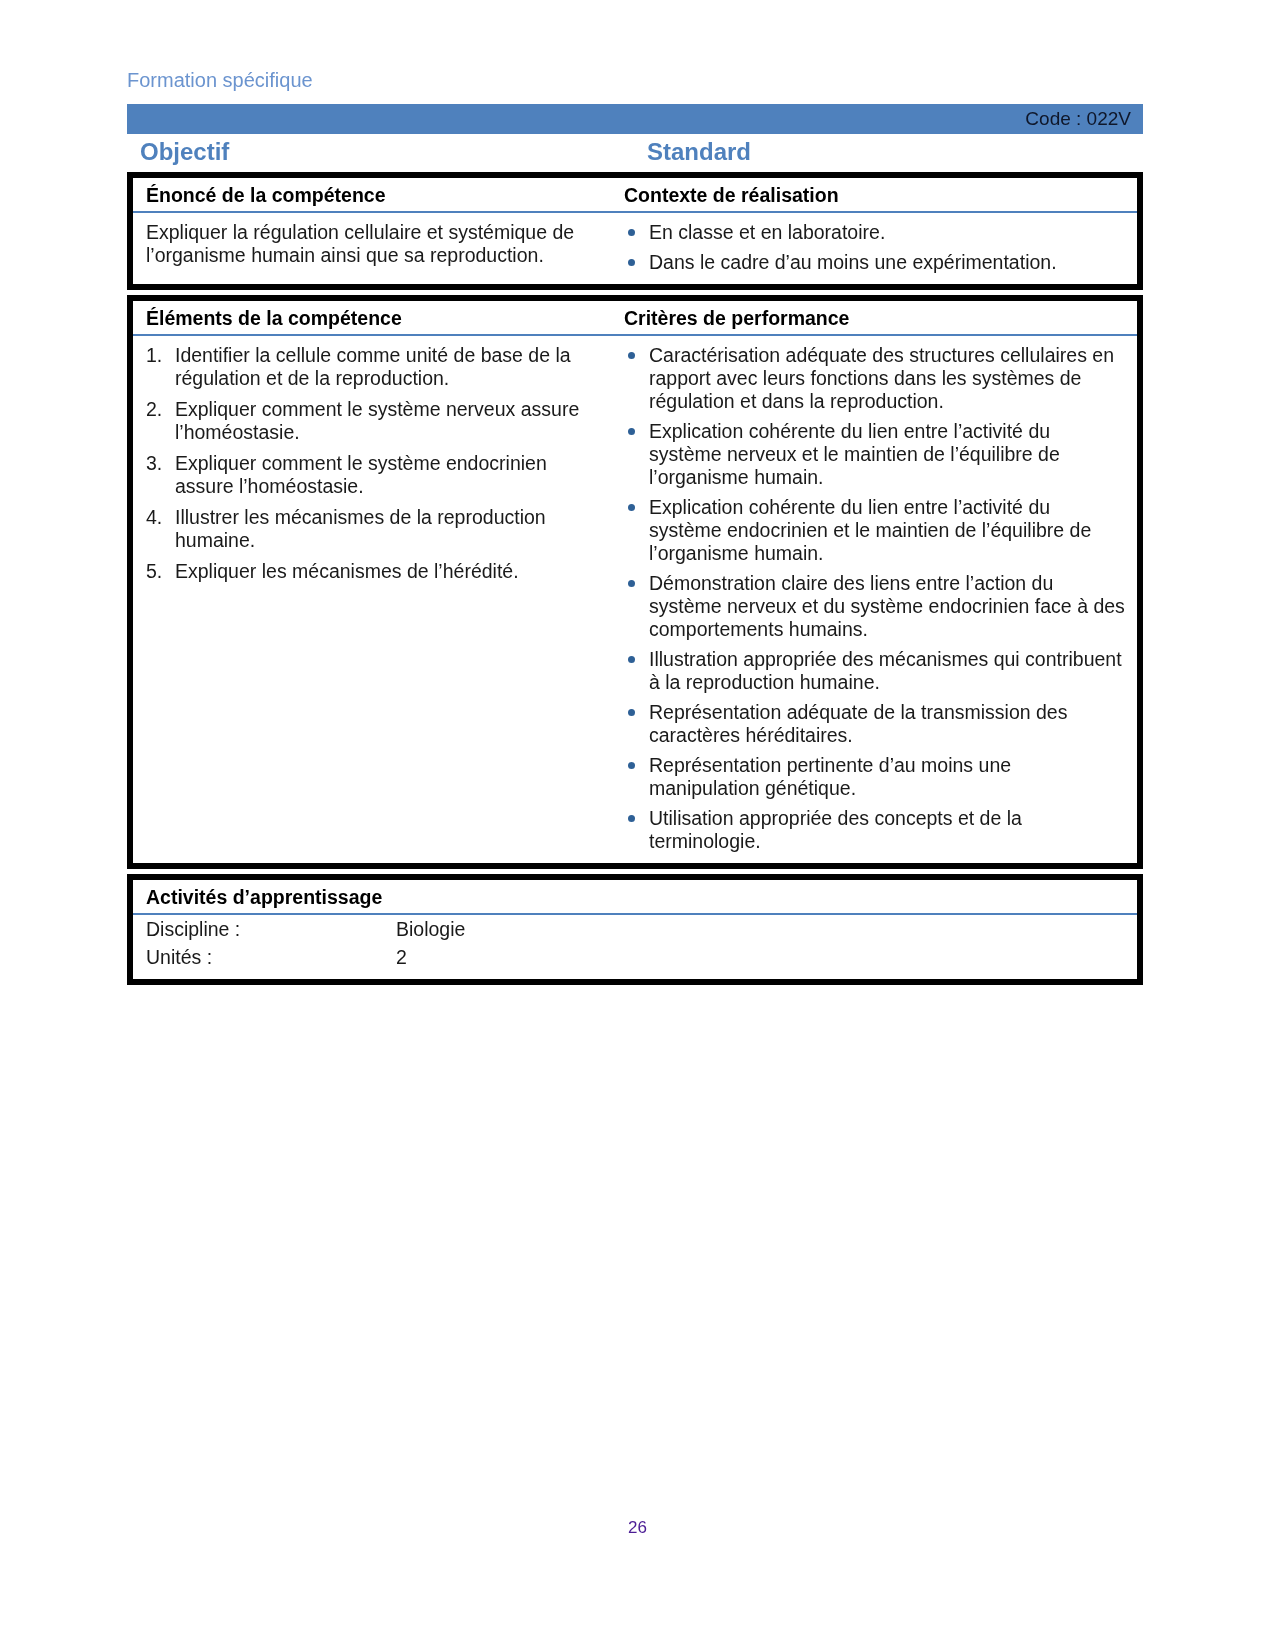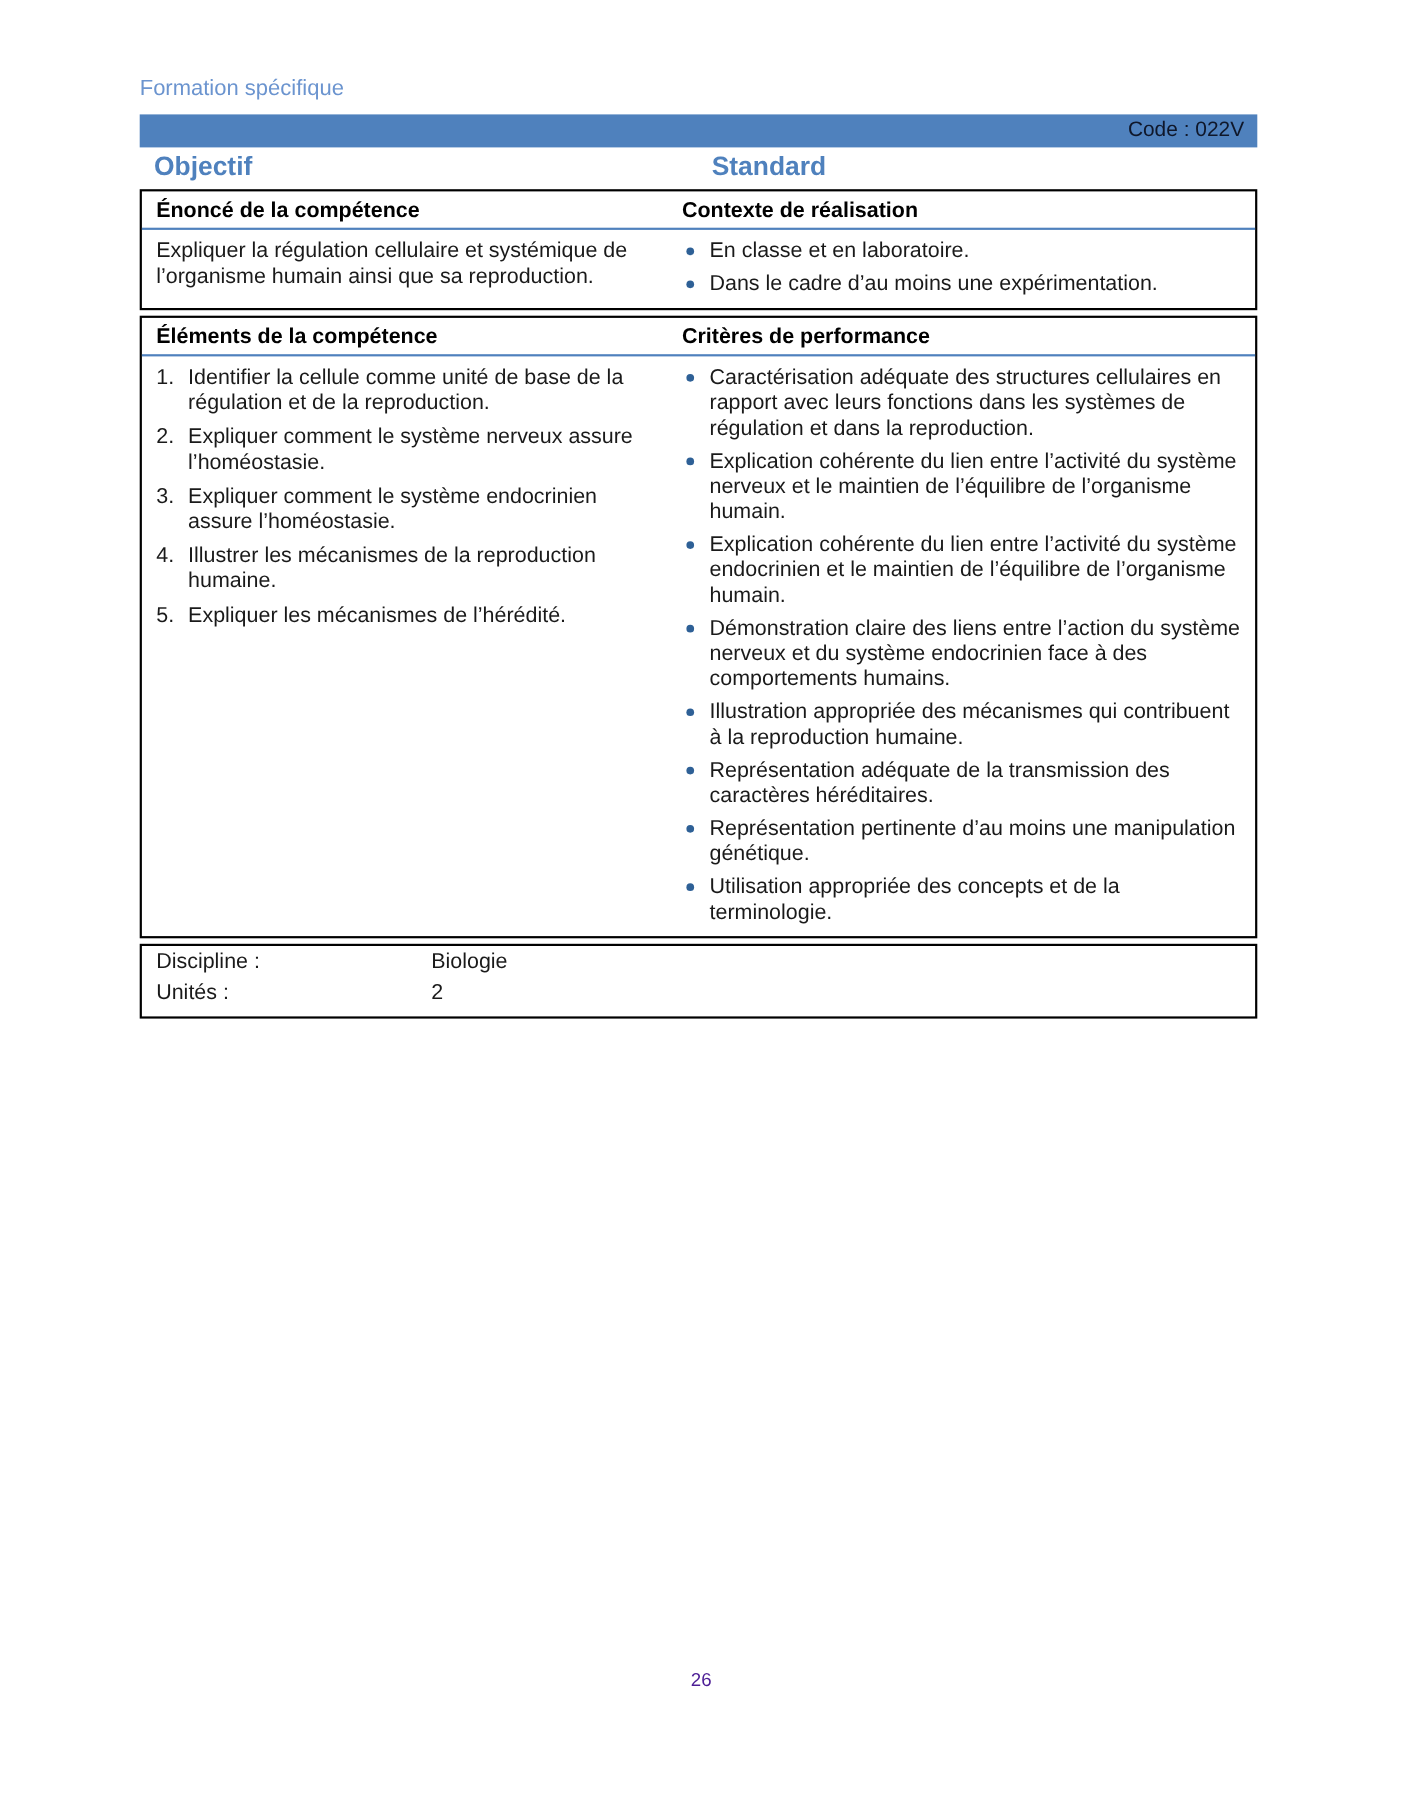--- a/index.html
+++ b/index.html
@@ -37,21 +37,21 @@
   
   .col-headings { position: relative; height: 31px; margin-top: 2px; }
   .col-h {
     position: absolute; top: 3px;
     color: #4f81bd; font-weight: bold; font-size: 24px; line-height: 26px;
   }
   .col-h.obj { left: 13px; }
   .col-h.std { left: 520px; }
 
   
-  .tbl { border: 2px solid #000000; margin-top: 5px; background: #fff; }
+  .tbl { border: 6px solid #000000; margin-top: 5px; background: #fff; }
   .tbl + .tbl { margin-top: 5px; }
   .two-col { display: grid; grid-template-columns: 478px 1fr; }
   .tbl-head { border-bottom: 2px solid #4f81bd; }
   .tbl-head .cell {
     font-weight: bold; font-size: 19.5px; line-height: 24px;
     padding: 5px 12px 4px 13px; color: #000;
   }
   .tbl-body .cell {
     font-size: 19.5px; line-height: 23px;
     padding: 8px 12px 10px 13px;
@@ -165,20 +165,23 @@
             <li>Illustration appropriée des mécanismes qui contribuent à la reproduction humaine.</li>
             <li>Représentation adéquate de la transmission des caractères héréditaires.</li>
             <li>Représentation pertinente d’au moins une manipulation génétique.</li>
             <li>Utilisation appropriée des concepts et de la terminologie.</li>
           </ul>
         </div>
       </div>
     </section>
 
     <section class="tbl">
+      <div class="tbl-head">
+        <div class="cell">Activités d’apprentissage</div>
+      </div>
       <div class="act-body">
         <div class="act-row">
           <span class="act-label">Discipline :</span>
           <span class="act-value">Biologie</span>
         </div>
         <div class="act-row">
           <span class="act-label">Unités :</span>
           <span class="act-value">2</span>
         </div>
       </div>

